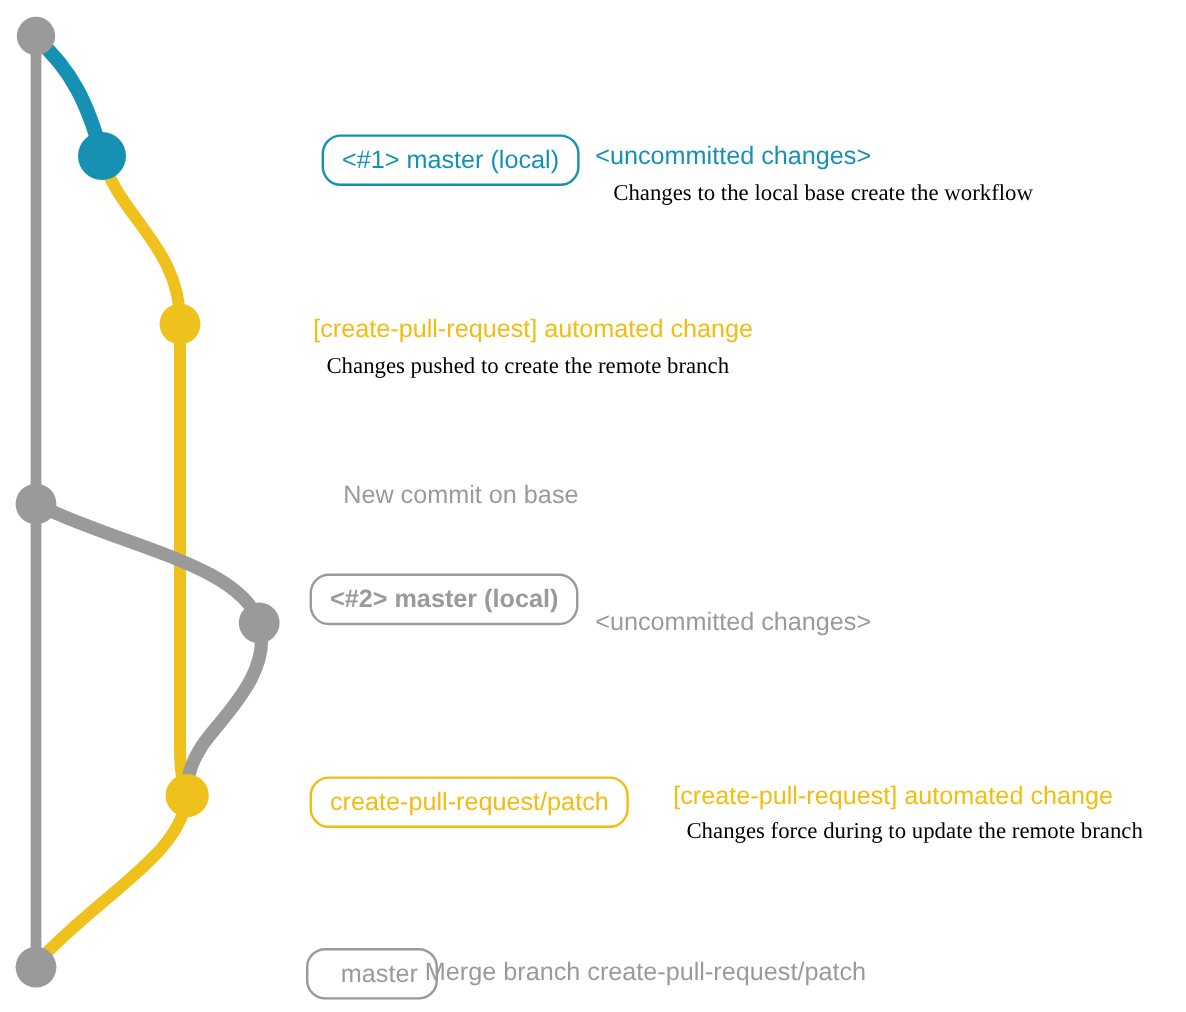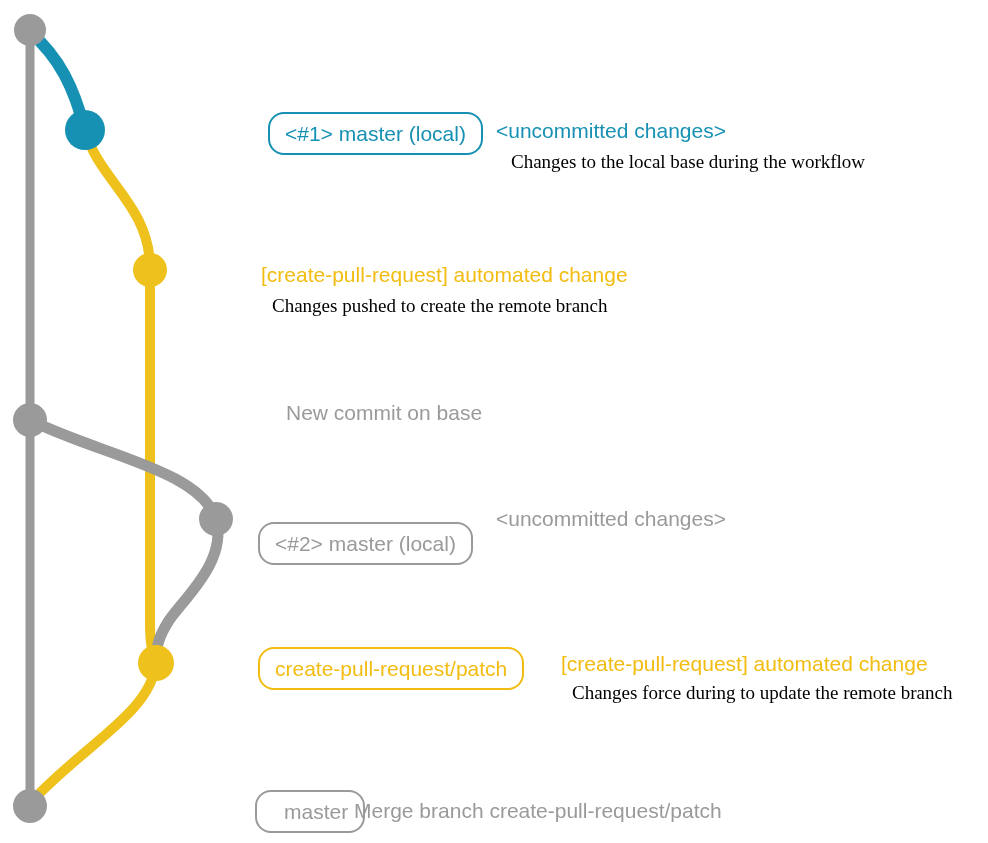--- a/index.html
+++ b/index.html
@@ -66,28 +66,28 @@
     <circle cx="216" cy="519" r="17" class="fill-gray"></circle>
     <circle cx="30" cy="806" r="17" class="fill-gray"></circle>
     <circle cx="150" cy="270" r="17" class="fill-yellow"></circle>
     <circle cx="156" cy="663" r="18" class="fill-yellow"></circle>
     <circle cx="85" cy="130" r="20" class="fill-teal"></circle>
   </svg>
 
 
   <div class="pill teal" style="left:268px;top:112px;">&lt;#1&gt; master (local)</div>
   <div class="ann sans21 teal-text" style="left:496px;top:120px;">&lt;uncommitted changes&gt;</div>
-  <div class="ann serif-desc" style="left:511px;top:152px;">Changes to the local base during the workflow</div>
+  <div class="ann serif-desc" style="left:511px;top:152px;">Changes to the local base create the workflow</div>
 
   <div class="ann sans21 yellow-text" style="left:261px;top:264px;">[create-pull-request] automated change</div>
   <div class="ann serif-desc" style="left:272px;top:296px;">Changes pushed to create the remote branch</div>
 
   <div class="ann sans21 gray-text" style="left:259px;top:402px;margin-left:27px;">New commit on base</div>
 
-  <div class="pill gray" style="left:258px;top:522px;">&lt;#2&gt; master (local)</div>
+  <div class="pill gray" style="left:258px;top:478px;font-weight:bold;">&lt;#2&gt; master (local)</div>
   <div class="ann sans21 gray-text" style="left:496px;top:508px;">&lt;uncommitted changes&gt;</div>
 
   <div class="pill yellow" style="left:258px;top:647px;">create-pull-request/patch</div>
   <div class="ann sans21 yellow-text" style="left:561px;top:653px;">[create-pull-request] automated change</div>
   <div class="ann serif-desc" style="left:572px;top:683px;">Changes force during to update the remote branch</div>
 
   <div class="pill gray" style="left:255px;top:790px;padding-left:27px;">master</div>
   <div class="ann sans21 gray-text" style="left:354px;top:800px;">Merge branch create-pull-request/patch</div>
 
 </div>

